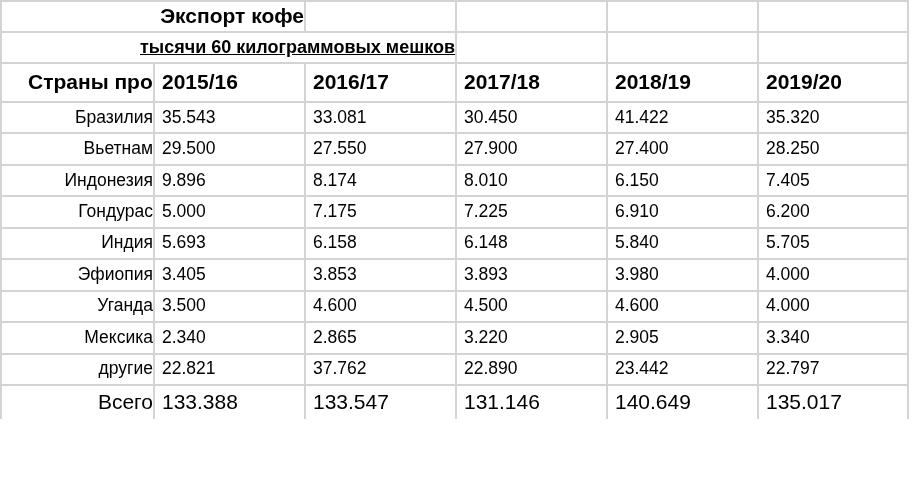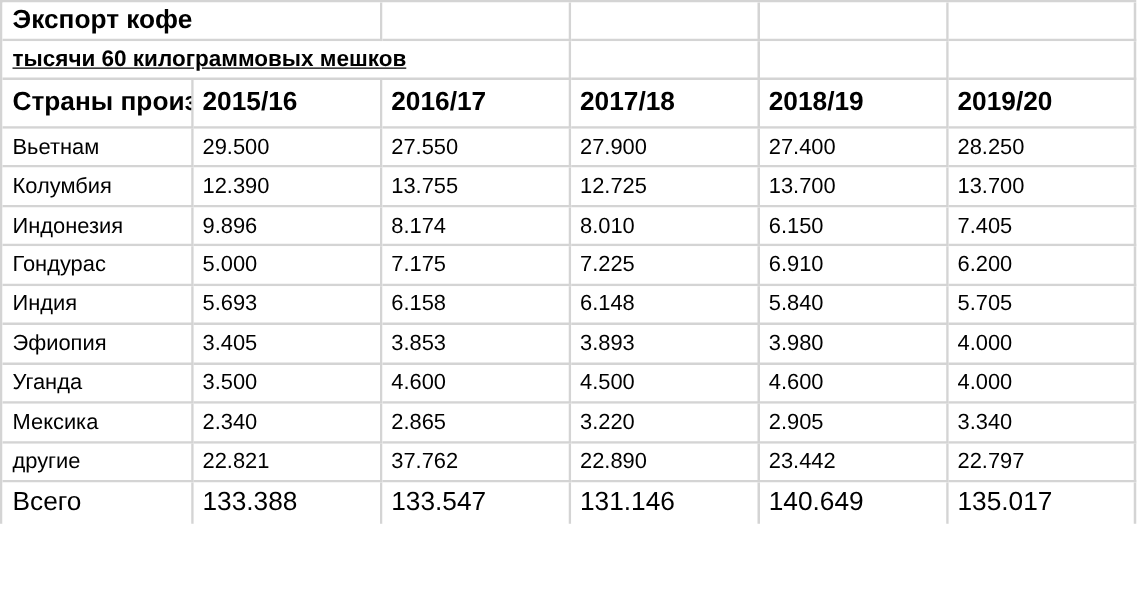--- a/index.html
+++ b/index.html
@@ -23,21 +23,21 @@
   td {
     box-sizing: border-box;
     border-right: 2px solid var(--grid, #d4d4d4);
     border-bottom: 2px solid var(--grid, #d4d4d4);
     overflow: hidden;
     white-space: nowrap;
     vertical-align: middle;
     padding: 0 0 1px 7px;
     background: #ffffff;
   }
-  td.first-col { padding-left: 8px; }
+  td.first-col { padding-left: 26px; text-align: right; }
   tr.title-row td    { height: 31px; }
   tr.subtitle-row td { height: 31px; }
   tr.header-row td   { height: 39px; }
   tr.data-row td     { height: 31.45px; }
   tr.total-row td    { height: 33px; border-bottom: none; }
   .title-text    { font-size: 21px; font-weight: bold; }
   .subtitle-text { font-size: 18px; font-weight: bold; text-decoration: underline; }
   .header-text   { font-size: 21px; font-weight: bold; }
   tr.data-row td { font-size: 17.5px; font-weight: normal; }
   tr.total-row td{ font-size: 21px; font-weight: normal; }
@@ -72,34 +72,34 @@
       <td class="first-col header-text">Страны производители</td>
       <td class="header-text">2015/16</td>
       <td class="header-text">2016/17</td>
       <td class="header-text">2017/18</td>
       <td class="header-text">2018/19</td>
       <td class="header-text">2019/20</td>
     </tr>
   </tbody>
   <tbody>
       <tr class="data-row">
+        <td class="first-col">Бразилия</td>
+        <td>35.543</td>
+        <td>33.081</td>
+        <td>30.450</td>
+        <td>41.422</td>
+        <td>35.320</td>
+      </tr>
+      <tr class="data-row">
         <td class="first-col">Вьетнам</td>
         <td>29.500</td>
         <td>27.550</td>
         <td>27.900</td>
         <td>27.400</td>
         <td>28.250</td>
-      </tr>
-      <tr class="data-row">
-        <td class="first-col">Колумбия</td>
-        <td>12.390</td>
-        <td>13.755</td>
-        <td>12.725</td>
-        <td>13.700</td>
-        <td>13.700</td>
       </tr>
       <tr class="data-row">
         <td class="first-col">Индонезия</td>
         <td>9.896</td>
         <td>8.174</td>
         <td>8.010</td>
         <td>6.150</td>
         <td>7.405</td>
       </tr>
       <tr class="data-row">

